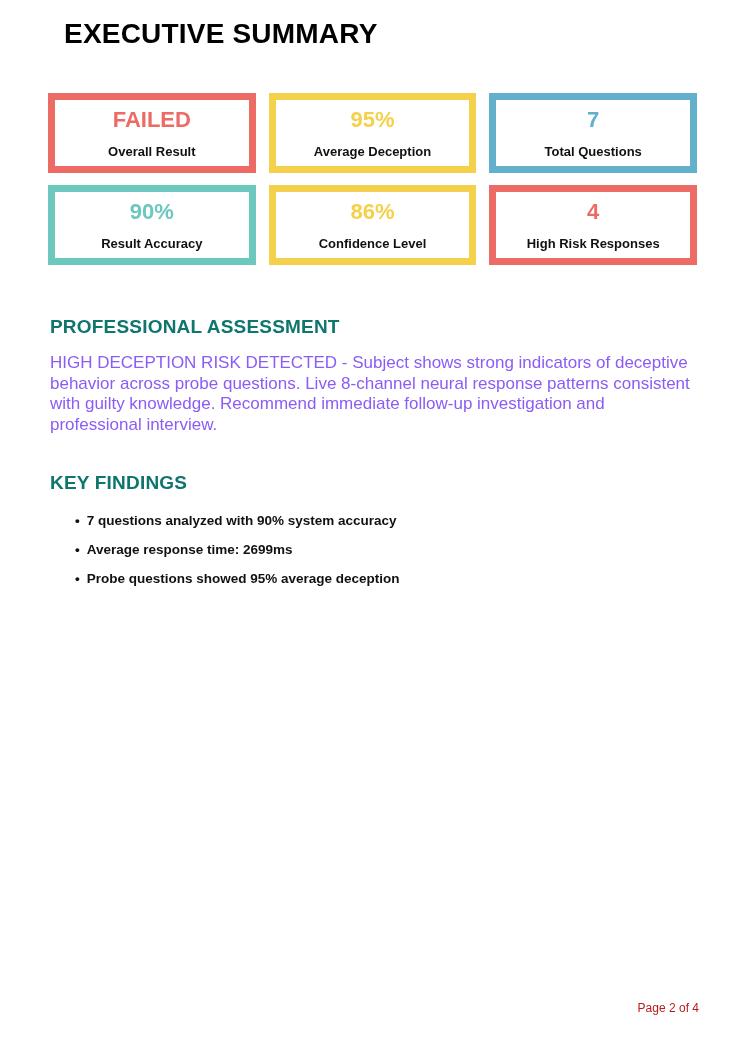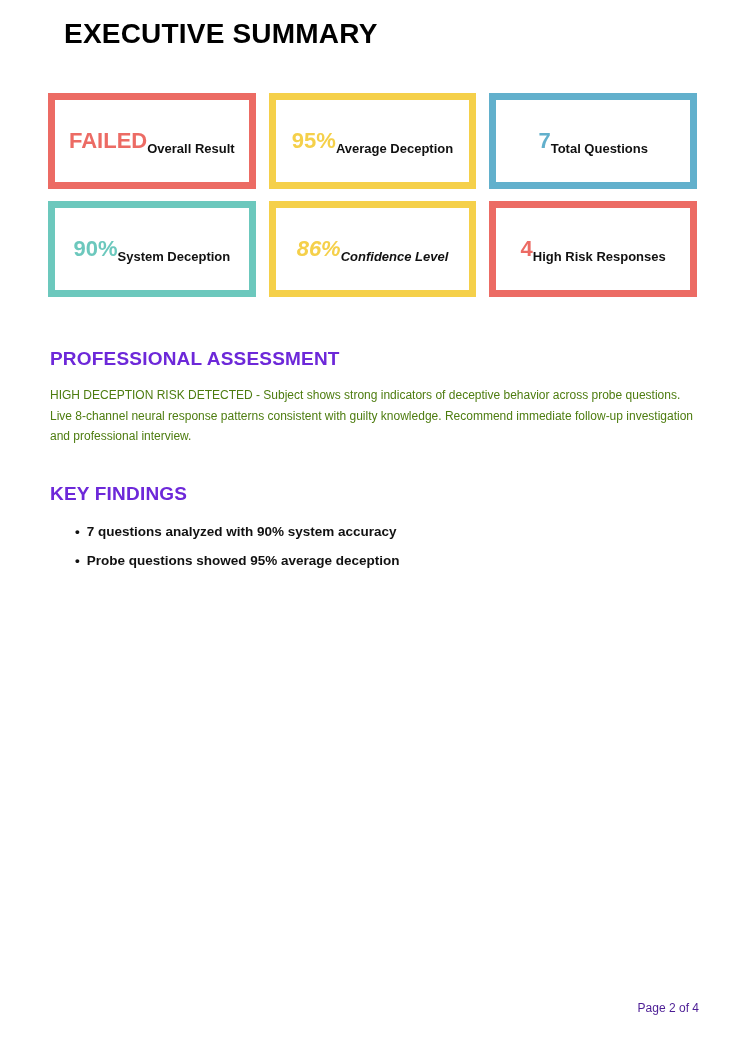--- a/index.html
+++ b/index.html
@@ -28,25 +28,25 @@
   }
   .cards-grid {
     margin-top: 45px;
     display: grid;
     grid-template-columns: repeat(3, 1fr);
     column-gap: 13px;
     row-gap: 12px;
   }
   .metric-card {
     box-sizing: border-box;
-    height: 96px;
+    height: 80px;
     background: #ffffff;
     border: 7px solid #cccccc;
     display: flex;
-    flex-direction: row;
+    flex-direction: column;
     align-items: center;
     justify-content: center;
     text-align: center;
   }
   .metric-value {
     font-size: 22px;
     font-weight: 700;
     line-height: 1;
   }
   .metric-label {
@@ -54,32 +54,32 @@
     font-size: 13px;
     font-weight: 700;
     color: #111111;
     line-height: 1;
   }
   .section-heading {
     margin: 52px 0 0 2px;
     font-size: 19px;
     font-weight: 700;
     letter-spacing: 0.2px;
-    color: #6d28d9;
+    color: #0f766e;
     line-height: 1;
   }
   .section-heading.key-findings {
     margin-top: 37px;
   }
   .assessment-body {
     margin: 17px 0 0 2px;
-    font-size: 12px;
+    font-size: 17px;
     font-weight: 400;
     line-height: 20.7px;
-    color: #4d7c0f;
+    color: #8b5cf6;
     max-width: 650px;
   }
   .findings-list {
     margin: 22px 0 0 2px;
     padding-left: 25px;
     list-style: none;
   }
   .finding-item {
     font-size: 13.5px;
     font-weight: 700;
@@ -89,21 +89,21 @@
     white-space: nowrap;
   }
   .bullet-marker {
     margin-right: 7px;
   }
   .page-footer {
     position: absolute;
     top: 1002px;
     right: 44px;
     font-size: 12px;
-    color: #4c1d95;
+    color: #b91c1c;
     line-height: 1;
   }
 </style>
 </head>
 <body>
 
 <div class="content">
 
   <h1 class="page-title">EXECUTIVE SUMMARY</h1>
 
@@ -119,24 +119,24 @@
       <div class="metric-label">Average Deception</div>
     </div>
 
     <div class="metric-card" style="border-color: rgb(98, 176, 204);">
       <div class="metric-value" style="color: rgb(98, 176, 204);">7</div>
       <div class="metric-label">Total Questions</div>
     </div>
 
     <div class="metric-card" style="border-color: rgb(108, 200, 189);">
       <div class="metric-value" style="color: rgb(108, 200, 189);">90%</div>
-      <div class="metric-label">System Deception</div>
+      <div class="metric-label">Result Accuracy</div>
     </div>
 
-    <div class="metric-card" style="border-color: rgb(245, 208, 74); font-style: italic;">
+    <div class="metric-card" style="border-color: rgb(245, 208, 74);">
       <div class="metric-value" style="color: rgb(245, 208, 74);">86%</div>
       <div class="metric-label">Confidence Level</div>
     </div>
 
     <div class="metric-card" style="border-color: rgb(236, 107, 100);">
       <div class="metric-value" style="color: rgb(236, 107, 100);">4</div>
       <div class="metric-label">High Risk Responses</div>
     </div>
 
   </div>
@@ -145,19 +145,22 @@
 
   <p class="assessment-body">HIGH DECEPTION RISK DETECTED - Subject shows strong indicators of deceptive behavior across probe questions. Live 8-channel neural response patterns consistent with guilty knowledge. Recommend immediate follow-up investigation and professional interview.</p>
 
   <h2 class="section-heading key-findings">KEY FINDINGS</h2>
 
   <ul class="findings-list">
     <li class="finding-item">
       <span class="bullet-marker">•</span><span>7 questions analyzed with 90% system accuracy</span>
     </li>
     <li class="finding-item">
+      <span class="bullet-marker">•</span><span>Average response time: 2699ms</span>
+    </li>
+    <li class="finding-item">
       <span class="bullet-marker">•</span><span>Probe questions showed 95% average deception</span>
     </li>
   </ul>
 
 </div>
 
 <div class="page-footer">Page 2 of 4</div>
 
 </body></html>

